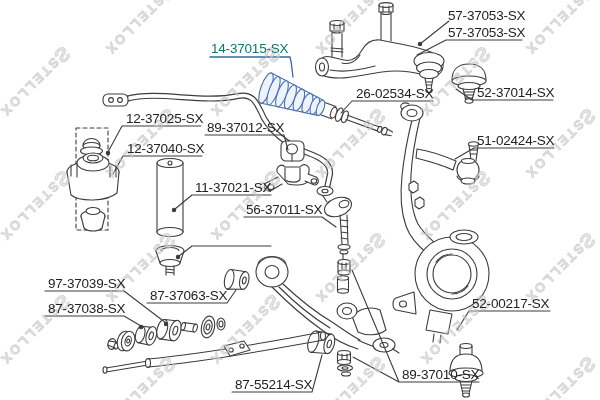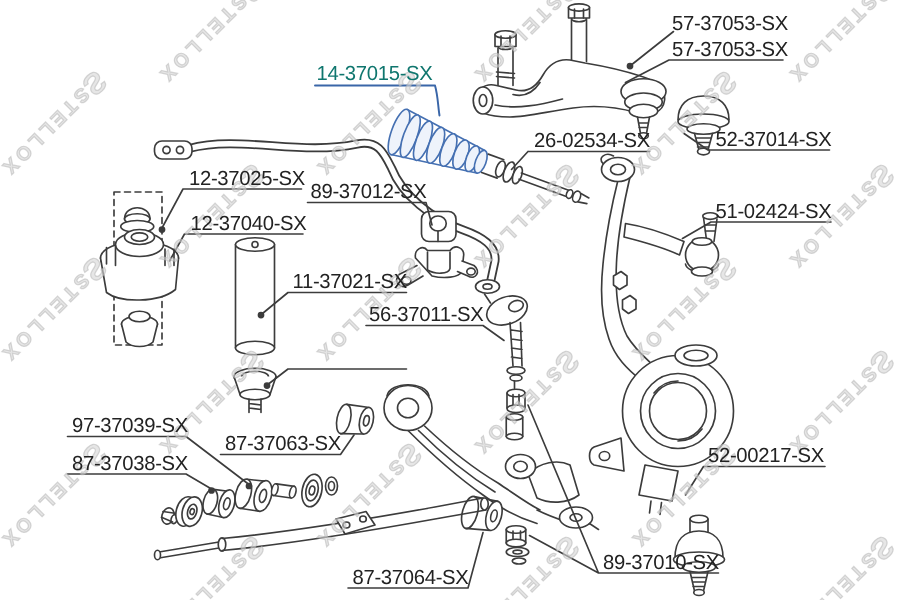--- a/index.html
+++ b/index.html
@@ -326,17 +326,17 @@
     <div class="lbl" style="left:126px;top:112px">12-37025-SX</div>
     <div class="lbl" style="left:207px;top:121px">89-37012-SX</div>
     <div class="lbl" style="left:477px;top:134px">51-02424-SX</div>
     <div class="lbl" style="left:127px;top:142px">12-37040-SX</div>
     <div class="lbl" style="left:195px;top:181px">11-37021-SX</div>
     <div class="lbl" style="left:246px;top:203px">56-37011-SX</div>
     <div class="lbl" style="left:48px;top:277px">97-37039-SX</div>
     <div class="lbl" style="left:150px;top:289px">87-37063-SX</div>
     <div class="lbl" style="left:48px;top:302px">87-37038-SX</div>
     <div class="lbl" style="left:472px;top:297px">52-00217-SX</div>
-    <div class="lbl" style="left:235px;top:378px">87-37064-SX</div>
+    <div class="lbl" style="left:235px;top:378px">87-55214-SX</div>
     <div class="lbl" style="left:402px;top:368px">89-37010-SX</div>
   </div>
 
 </div>
 
 </body></html>

